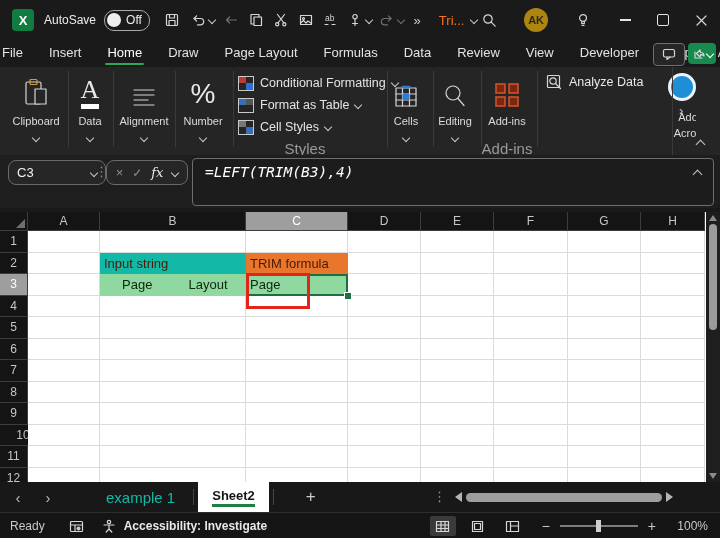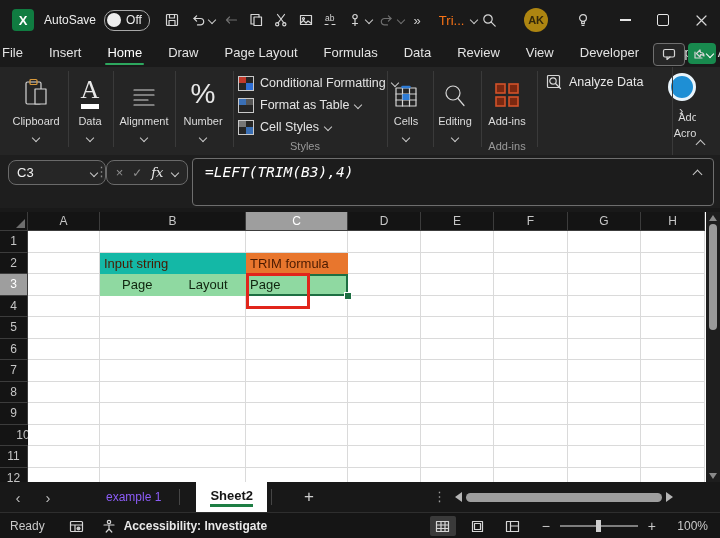--- a/index.html
+++ b/index.html
@@ -28,21 +28,21 @@
   #comment-btn{left:653px;top:3px;width:30px;height:21px;border:1px solid #6f6f6f;border-radius:4px;background:#262626;justify-content:center;display:flex;align-items:center;}
   #share-btn{left:688px;top:3px;width:28px;height:21px;border-radius:4px;background:#188a4e;justify-content:center;display:flex;align-items:center;gap:2px;}
   
   #ribbon{left:0;top:67px;width:720px;height:88px;background:#252525;border-bottom:1px solid #0d0d0d;}
   .rsep{position:absolute;top:4px;bottom:8px;width:1px;background:#3a3a3a;}
   .bigbtn{position:absolute;top:6px;width:56px;text-align:center;}
   .bigbtn .bicon{height:36px;display:flex;align-items:flex-end;justify-content:center;}
   .bigbtn .blabel{font-size:11px;color:#dcdcdc;margin-top:6px;white-space:nowrap;}
   .bigbtn .bchev{margin-top:5px;}
   .stylerow{position:absolute;left:238px;height:18px;display:flex;align-items:center;gap:6px;font-size:12.5px;color:#e4e4e4;white-space:nowrap;}
-  .grouplabel{position:absolute;font-size:11px;color:#9a9a9a;text-align:center;white-space:nowrap;}
+  .grouplabel{position:absolute;font-size:15px;color:#9a9a9a;text-align:center;white-space:nowrap;}
   .minigrid{width:14px;height:13px;border:1px solid #c9c9c9;display:grid;grid-template-columns:1fr 1fr;grid-template-rows:1fr 1fr;}
   
   #fbar{left:0;top:155px;width:720px;height:53px;background:#1e1e1e;}
   .fbox{position:absolute;background:#262626;border:1px solid #6a6a6a;border-radius:8px;display:flex;align-items:center;}
   #formulabox{left:192px;top:3px;width:520px;height:46px;background:#1c1c1c;border:1px solid #6e6e6e;border-radius:4px;}
   #formula-text{position:absolute;left:12px;top:5px;font-family:"DejaVu Sans Mono",monospace;font-size:14.5px;color:#fff;white-space:pre;font-style:italic;}
   
   #sheet{left:0;top:212px;width:706px;height:270px;background:#fff;}
   .colhead,.rowhead{position:absolute;background:#141414;color:#c6c6c6;font-size:12px;display:flex;align-items:center;justify-content:center;box-sizing:border-box;border-right:1px solid #3c3c3c;border-bottom:1px solid #3c3c3c;}
   .colhead.sel,.rowhead.sel{background:#9e9e9e;color:#fff;}
@@ -56,21 +56,21 @@
   
   #vscroll{left:706px;top:212px;width:14px;height:270px;background:#1e1e1e;}
   #vthumb{position:absolute;left:3px;top:12px;width:8px;height:106px;background:#9a9a9a;border-radius:4px;}
   .tri-up{position:absolute;left:3px;top:3px;border-left:4px solid transparent;border-right:4px solid transparent;border-bottom:6px solid #8a8a8a;}
   .tri-down{position:absolute;left:3px;bottom:3px;border-left:4px solid transparent;border-right:4px solid transparent;border-top:6px solid #8a8a8a;}
   .tri-left{border-top:5px solid transparent;border-bottom:5px solid transparent;border-right:7px solid #b5b5b5;}
   .tri-right{border-top:5px solid transparent;border-bottom:5px solid transparent;border-left:7px solid #b5b5b5;}
   
   #tabbar{left:0;top:482px;width:720px;height:30px;background:#181818;}
   .navchev{font-size:15px;color:#bdbdbd;width:20px;text-align:center;}
-  #tab-inactive{font-size:12px;color:#8b5cf6;padding:0 18px;}
+  #tab-inactive{font-size:15px;color:#14b8a6;padding:0 18px;}
   #tab-active{background:#fff;height:30px;display:flex;align-items:center;padding:0 14px;}
   #tab-active span{color:#151515;font-size:13px;font-weight:bold;border-bottom:3px solid #1e7e44;padding-bottom:1px;}
   #hscroll{position:absolute;left:455px;top:9px;width:255px;height:12px;display:flex;align-items:center;}
   #hthumb{height:9px;background:#9e9e9e;border-radius:5px;width:196px;margin:0 4px;}
   
   #statusbar{left:0;top:512px;width:720px;height:26px;background:#151515;border-top:1px solid #2e2e2e;font-size:12px;color:#c9c9c9;}
   .viewbtn{width:26px;height:20px;display:flex;align-items:center;justify-content:center;border-radius:2px;}
   .viewbtn.active{background:#3a3a3a;}
   #zoomtrack{width:78px;height:2px;background:#7d7d7d;position:relative;}
   #zoomknob{position:absolute;left:36px;top:-5px;width:5px;height:12px;background:#cfcfcf;}
@@ -546,21 +546,21 @@
     <div class="tri-up"></div>
     <div id="vthumb"></div>
     <div class="tri-down"></div>
   </div>
 
   <div id="tabbar" class="abs fx">
     <span class="navchev" style="margin-left:8px">‹</span>
     <span class="navchev" style="margin-left:10px">›</span>
     <span id="tab-inactive" style="margin-left:30px">example 1</span>
     <div style="width:1px;height:16px;background:#454545"></div>
-    <div id="tab-active" style="margin-left:16px">
+    <div id="tab-active" style="margin-left:4px">
       <span>Sheet2</span>
     </div>
     <div style="width:1px;height:16px;background:#454545;margin-left:4px"></div>
     <span style="margin-left:32px;font-size:17px;color:#cfcfcf">+</span>
     <span class="abs" style="left:433px;top:7px;color:#9a9a9a;font-size:13px">⋮</span>
     <div id="hscroll">
       <div class="tri-left"></div>
       <div id="hthumb"></div>
       <div class="tri-right"></div>
     </div>

